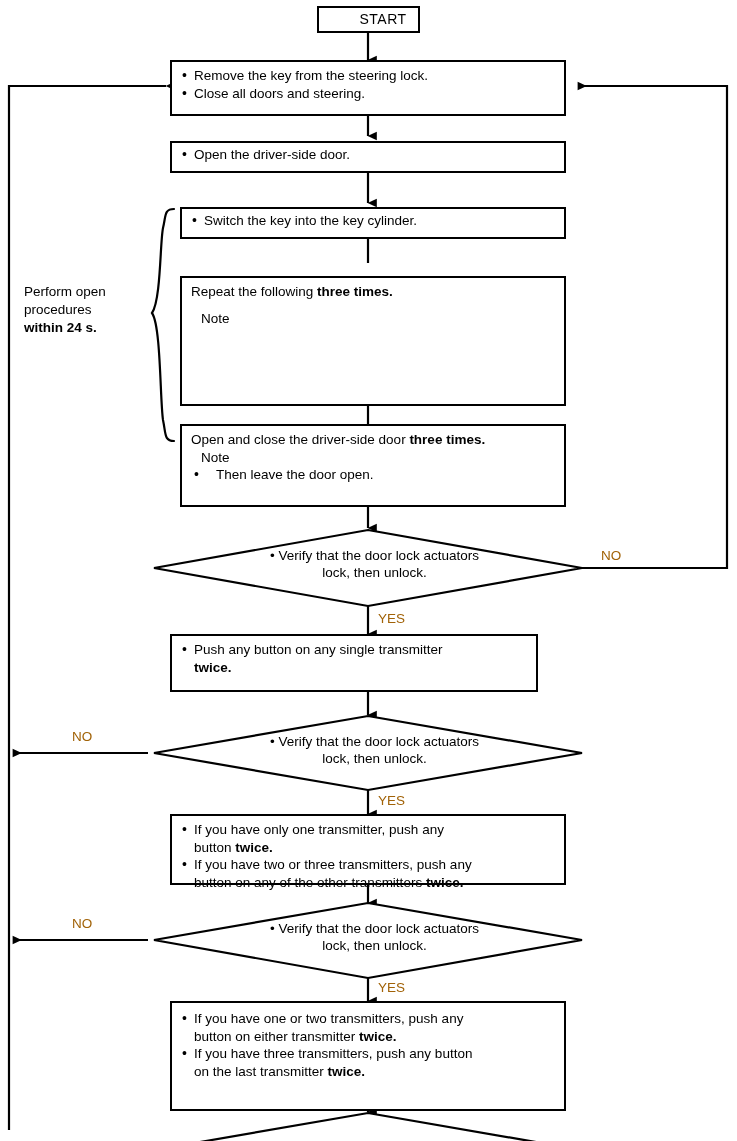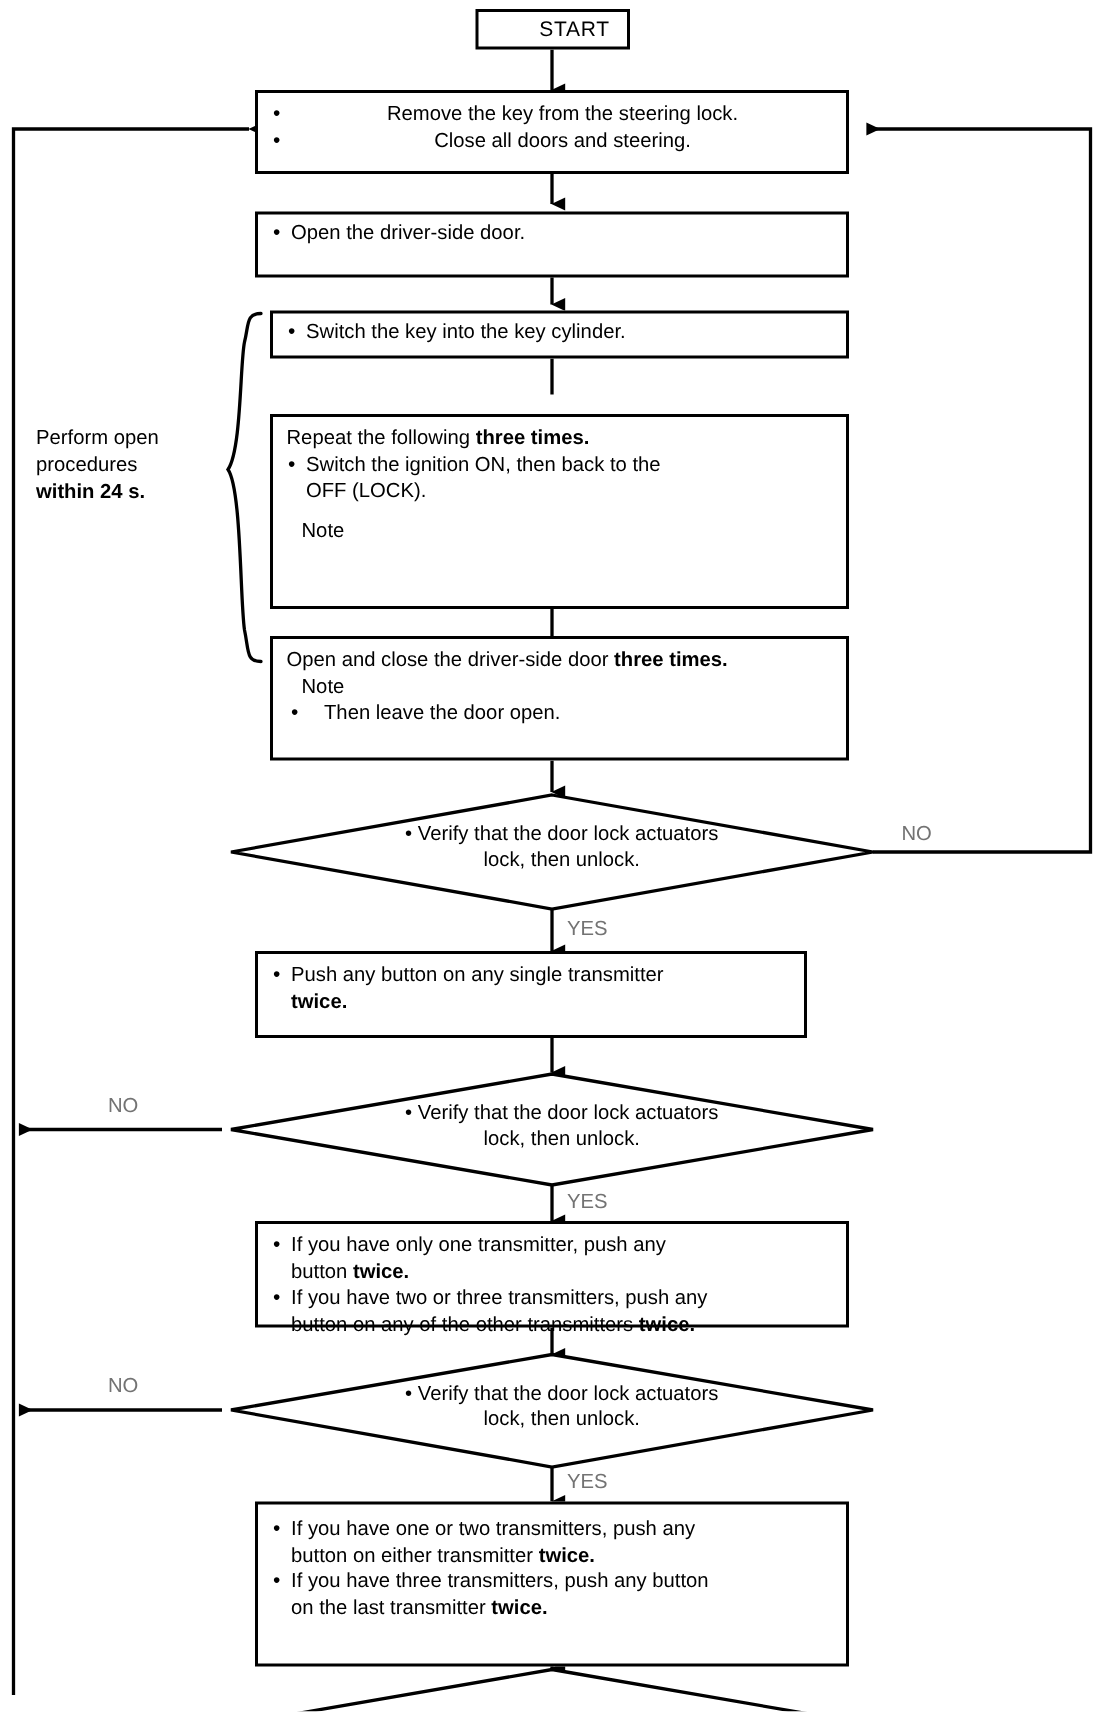--- a/index.html
+++ b/index.html
@@ -60,21 +60,21 @@
     font-size: 13.5px;
     line-height: 1.28;
     color: #000;
     width: 100%;
     left: 0;
   }
   .dtxt-first { padding-left: 6px; }
   .edge-label {
     position: absolute;
     font-size: 13.5px;
-    color: #737373;
+    color: #a16207;
     white-space: nowrap;
   }
   .brace-label {
     position: absolute;
     font-size: 13.5px;
     line-height: 1.32;
     color: #000;
     text-align: left;
   }
   .start-box {
@@ -151,40 +151,36 @@
              C164,209 166,216 163,228
              C160,242 161,300 152,313
              C161,326 160,400 163,420
              C166,434 164,441 174,441" fill="none" stroke="#000" stroke-width="2.2" stroke-linecap="round"></path>
   </svg>
 
   <div class="start-box" style="left:317px; top:6px; width:103px; height:27px; line-height:23px;padding-left:29px;">
     <span>START</span>
   </div>
 
-  <div class="node" style="left:170px; top:60px; width:396px; height:56px;text-align:center;">
+  <div class="node" style="left:170px; top:60px; width:396px; height:56px;">
     <div class="li">Remove the key from  the steering lock.</div>
     <div class="li">Close all doors and steering.</div>
   </div>
 
-  <div class="node thin" style="left:170px; top:141px; width:396px; height:44px;">
+  <div class="node thin" style="left:170px; top:141px; width:396px; height:32px;">
     <div class="li">Open the driver-side door.</div>
   </div>
 
   <div class="node thin" style="left:180px; top:207px; width:386px; height:32px;">
     <div class="li">Switch the key into the key cylinder.</div>
   </div>
 
   <div class="node" style="left:180px; top:276px; width:386px; height:130px;">
     <div class="plain">
       <span>Repeat the following </span><b>three times.</b>
-    </div>
-    <div class="li">
-      <span>Switch the ignition ON, then back to the</span><br>
-      <span>OFF (LOCK).</span>
     </div>
     <div class="gap"></div>
     <div class="plain ind">Note</div>
   </div>
 
   <div class="node" style="left:180px; top:424px; width:386px; height:83px;">
     <div class="plain">
       <span>Open and close the driver-side door </span><b>three times.</b>
     </div>
     <div class="plain ind">Note</div>

